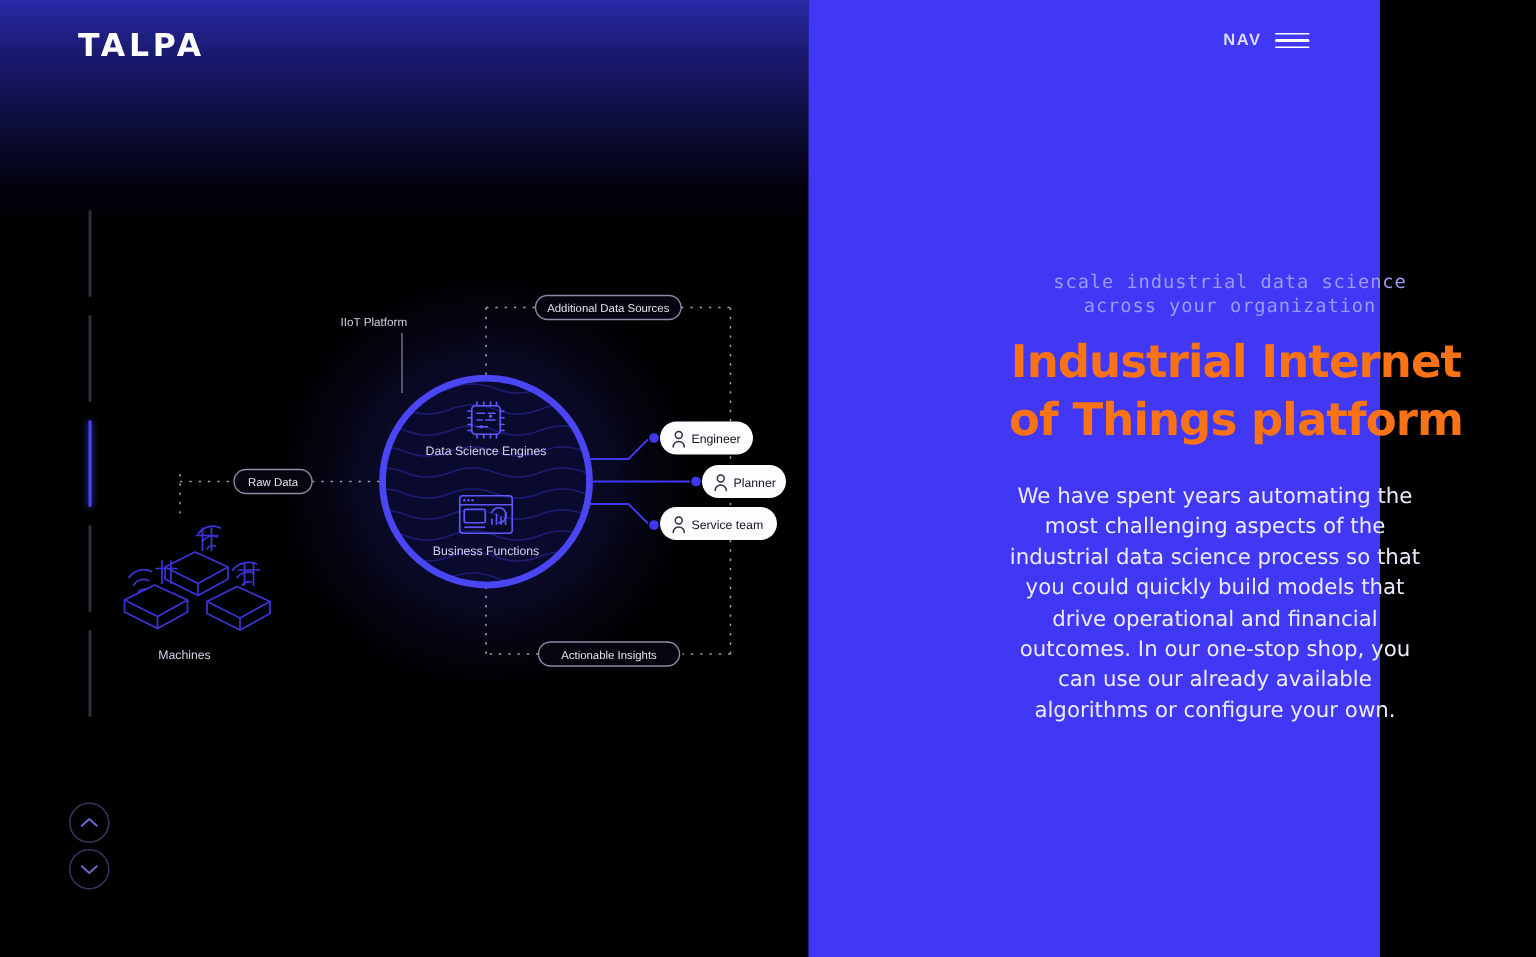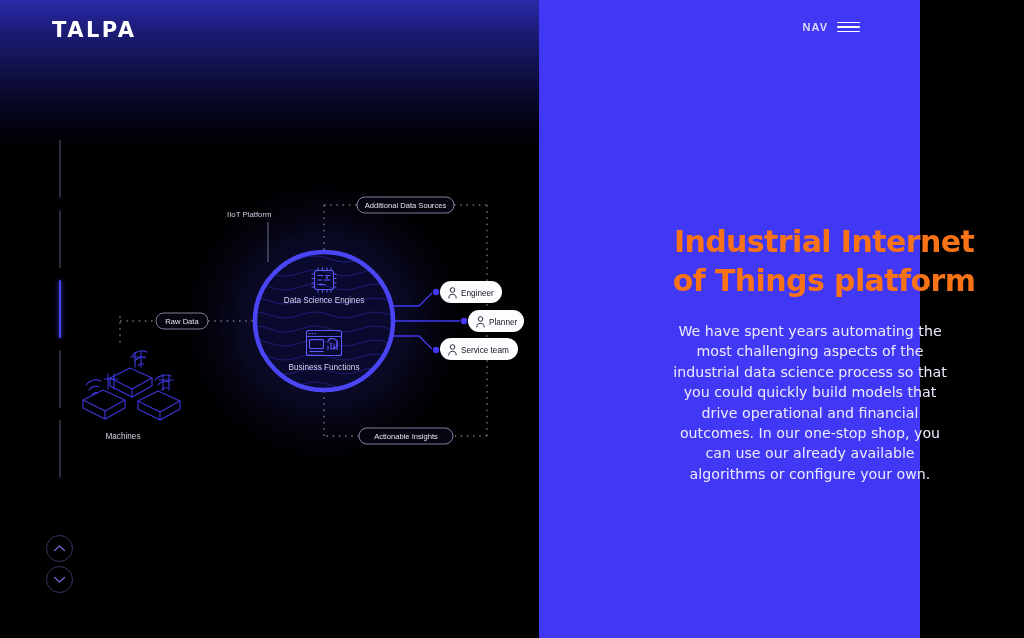--- a/index.html
+++ b/index.html
@@ -39,21 +39,21 @@
   .arrow-btn svg { display:block; }
 
   
   .diagram { position:absolute; left:0; top:0; width:600px; height:638px; }
 
   
   .right {
     position:relative; width:424px; height:638px; background:#4038f5;
   }
   .nav {
-    position:absolute; right:60px; top:21px;
+    position:absolute; right:47px; top:21px;
     display:flex; align-items:center; gap:9px;padding-left:48px;
   }
   .nav-label { color:#dcdafd; font-size:11px; letter-spacing:1px; font-weight:600; }
   .burger { display:flex; flex-direction:column; gap:3px; width:23px; }
   .burger span { display:block; height:1.5px; background:#fff; border-radius:1px; }
   .burger span:nth-child(1){ width:23px; }
   .burger span:nth-child(2){ width:23px; }
   .burger span:nth-child(3){ width:23px; }
   .eyebrow {
     position:absolute; left:670px; top:180px; width:300px;
@@ -288,17 +288,19 @@
     <div class="nav">
       <span class="nav-label">NAV</span>
       <span class="burger">
         <span></span>
           <span></span>
           <span></span>
       </span>
     </div>
   </div>
 
+  <div class="eyebrow">scale industrial data science
+across your organization</div>
   <div class="headline">Industrial Internet
 of Things platform</div>
   <div class="body-copy">We have spent years automating the most challenging aspects of the industrial data science process so that you could quickly build models that drive operational and financial outcomes. In our one-stop shop, you can use our already available algorithms or configure your own.</div>
 
 </div>
 
 </body></html>

